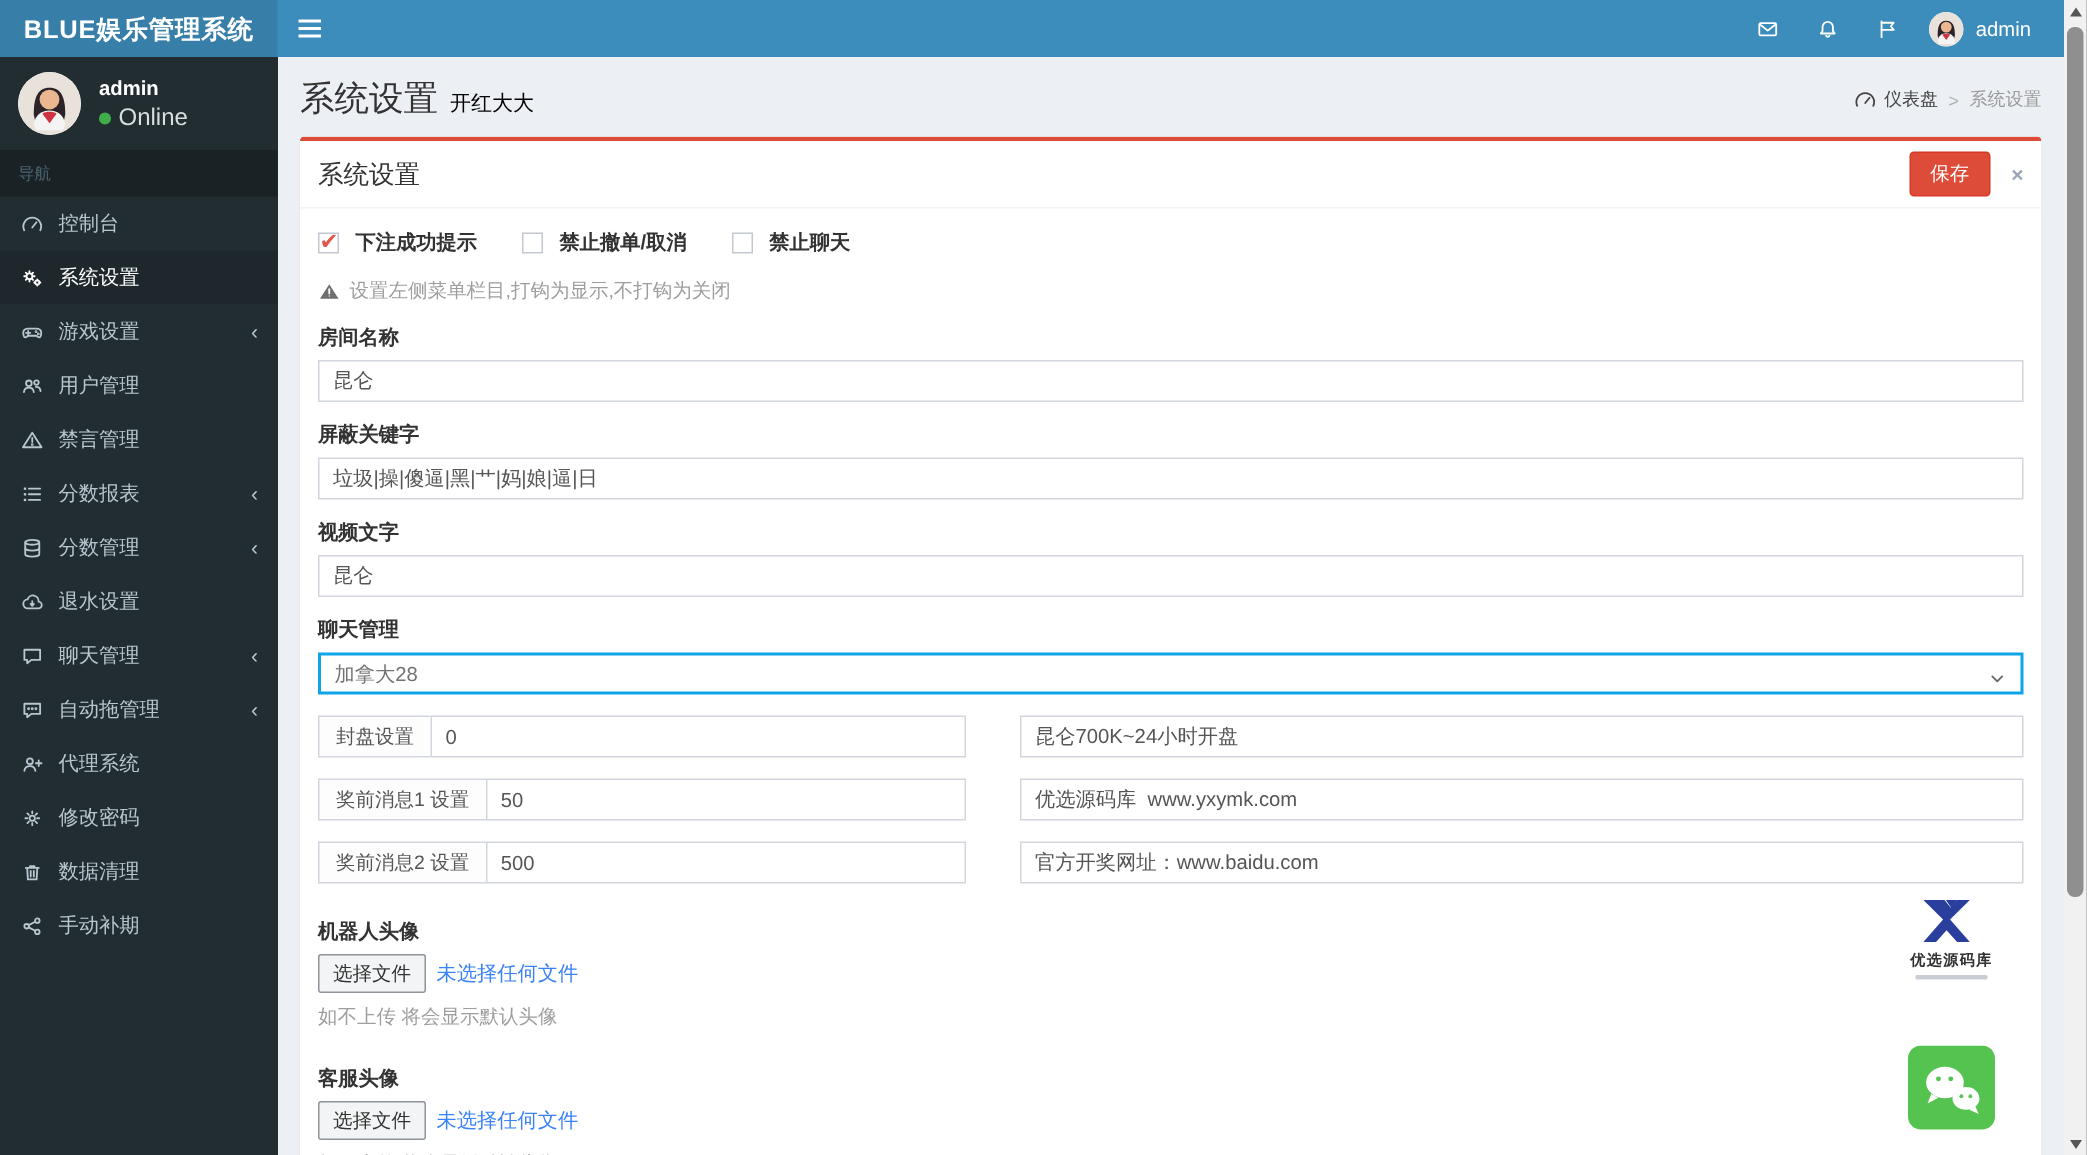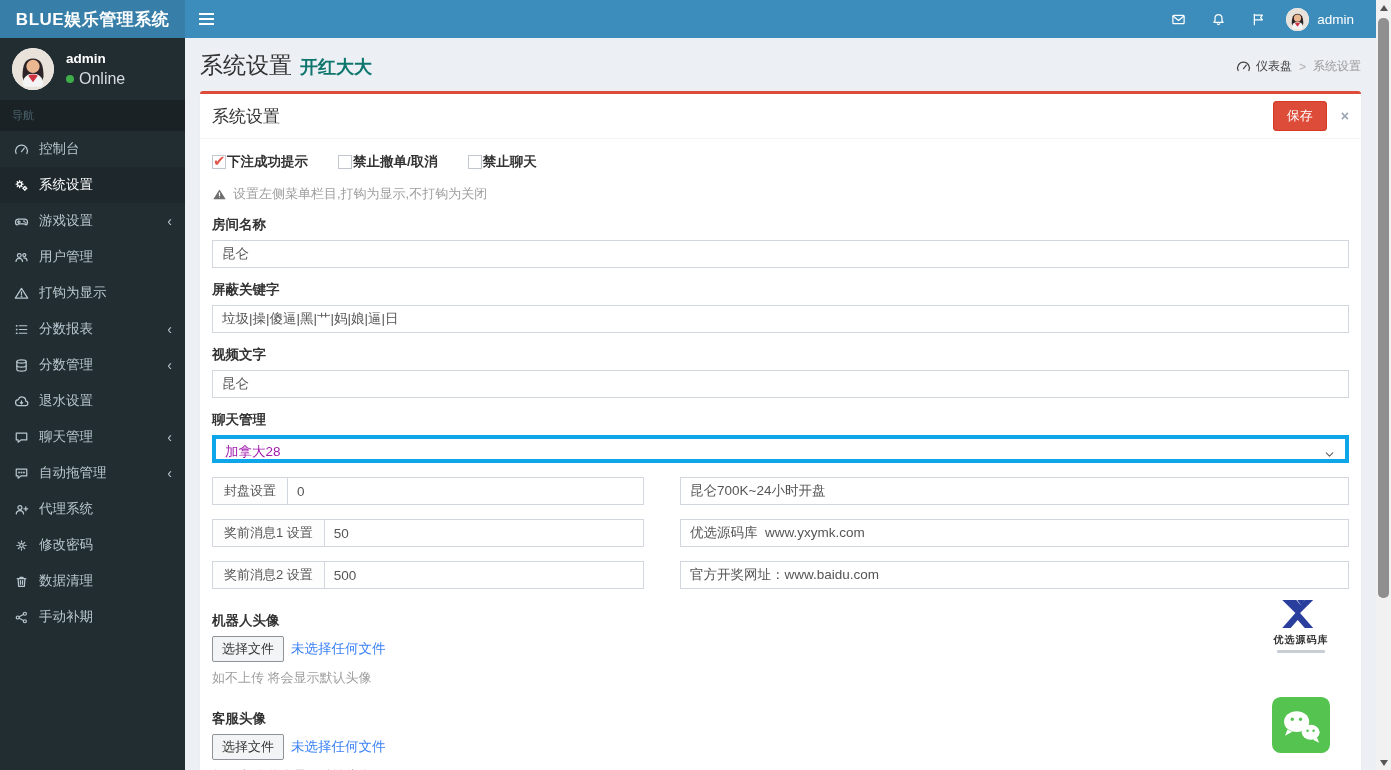--- a/index.html
+++ b/index.html
@@ -28,47 +28,47 @@
   .menu { list-style:none; }
   .menu li { height:36px; display:flex; align-items:center; gap:9px; padding:0 13px; color:#b8c7ce; cursor:pointer; font-size:13.5px; }
   .menu li.active { background:#1e282c; color:#fff; }
   .micon { width:17px; height:16px; display:inline-flex; align-items:center; justify-content:center; flex:none; }
   .chev { margin-left:auto; font-size:14px; color:inherit; }
 
   
   .main { position:absolute; top:38px; left:185px; width:1191px; }
   .content-header { display:flex; align-items:flex-start; justify-content:space-between; padding:12px 15px 10px; }
   .page-title { font-size:23px; font-weight:normal; color:#333; }
-  .page-title small { font-size:18px; color:#0f766e; margin-left:8px; font-weight:bold; }
+  .page-title small { font-size:14px; color:#000000; margin-left:8px; font-weight:normal; }
   .breadcrumb { display:flex; align-items:center; gap:7px; font-size:12px; color:#999; margin-top:8px; }
   .breadcrumb .home { color:#444; display:flex; align-items:center; gap:4px; cursor:pointer; }
   .breadcrumb .sep { color:#b0b0b0; }
 
   .card { background:#fff; margin:0 15px 15px; border-radius:3px; box-shadow:0 1px 1px rgba(0,0,0,.1); border-top:3px solid; }
   .card.red { border-top-color:#dd4b39; }
   .card-header { display:flex; align-items:center; padding:7px 12px; border-bottom:1px solid #f4f4f4; }
   .card-title { font-size:17px; font-weight:normal; color:#333; }
   .card-tools { margin-left:auto; display:flex; align-items:center; gap:14px; }
   .btn-save { color:#fff; border:1px solid transparent; border-radius:3px; padding:5px 13px; font-size:13px; cursor:pointer; font-family:inherit; }
   .btn-save.red { background:#dd4b39; border-color:#d73925; }
   .close-x { color:#9aa4b5; font-weight:bold; font-size:14px; cursor:pointer; }
 
   .card-body { padding:8px 12px 16px; position:relative; }
 
   .cb-row { display:flex; gap:30px; margin:6px 0 2px; }
-  .cb-item { display:flex; align-items:center; gap:1px; font-weight:bold; color:#333; font-size:13.5px; cursor:pointer; }
+  .cb-item { display:flex; align-items:center; gap:11px; font-weight:bold; color:#333; font-size:13.5px; cursor:pointer; }
   .cb { width:14px; height:14px; border:1px solid #c3c8d0; background:#fff; position:relative; flex:none; }
   .cb.checked::after { content:"✔"; position:absolute; left:0px; top:-4px; color:#e2574c; font-size:15px; font-weight:bold; }
 
   .notice { margin-top:14px; color:#9e9e9e; font-size:13px; display:flex; align-items:center; gap:6px; }
   .notice .wicon { color:#6f6f6f; display:inline-flex; }
 
   .f-label { font-weight:bold; color:#333; font-size:13.5px; margin:13px 0 6px; }
   .tinput { width:100%; height:28px; border:1px solid #d2d6de; background:#fff; color:#555; font-size:13.5px; padding:0 9px; font-family:inherit; display:block; }
-  .select { position:relative; width:100%; height:28px; border:4px solid #0ea5e9; background:#fff; color:#a21caf; font-size:13.5px; padding:0 26px 0 9px; line-height:26px; cursor:pointer; }
+  .select { position:relative; width:100%; height:28px; border:2px solid #0ea5e9; background:#fff; color:#737373; font-size:13.5px; padding:0 26px 0 9px; line-height:26px; cursor:pointer; }
   .select .caret { position:absolute; right:8px; top:6px; color:#666; }
 
   .pair-row { display:flex; gap:36px; margin-top:14px; }
   .pair-left { width:432px; display:flex; flex:none; }
   .addon { border:1px solid #d2d6de; border-right:none; background:#fdfdfd; color:#555; font-size:13px; line-height:26px; padding:0 11px; white-space:nowrap; }
   .pair-left .tinput { flex:1; width:auto; }
   .pair-right { flex:1; }
 
   .avatar-block { display:flex; align-items:flex-start; margin-top:10px; }
   .avatar-left { flex:1; }
@@ -200,21 +200,21 @@
         <span>用户管理</span>
       </li>
     <li>
         <span class="micon">
           <svg viewBox="0 0 16 16" width="15" height="15" fill="none" stroke="currentColor" stroke-width="1.3" stroke-linecap="round" stroke-linejoin="round">
             <path d="M8 2.6L14.6 13H1.4z"></path>
             <line x1="8" y1="6.3" x2="8" y2="9.3"></line>
             <circle cx="8" cy="11.1" r=".35" fill="currentColor"></circle>
           </svg>
         </span>
-        <span>打钩为显示</span>
+        <span>禁言管理</span>
       </li>
     <li>
         <span class="micon">
           <svg viewBox="0 0 16 16" width="15" height="15" fill="none" stroke="currentColor" stroke-width="1.3" stroke-linecap="round" stroke-linejoin="round">
             <path d="M5.6 4h8M5.6 8h8M5.6 12h8"></path>
             <rect x="2" y="3.2" width="1.7" height="1.7" fill="currentColor" stroke="none"></rect>
             <rect x="2" y="7.2" width="1.7" height="1.7" fill="currentColor" stroke="none"></rect>
             <rect x="2" y="11.2" width="1.7" height="1.7" fill="currentColor" stroke="none"></rect>
           </svg>
         </span>

